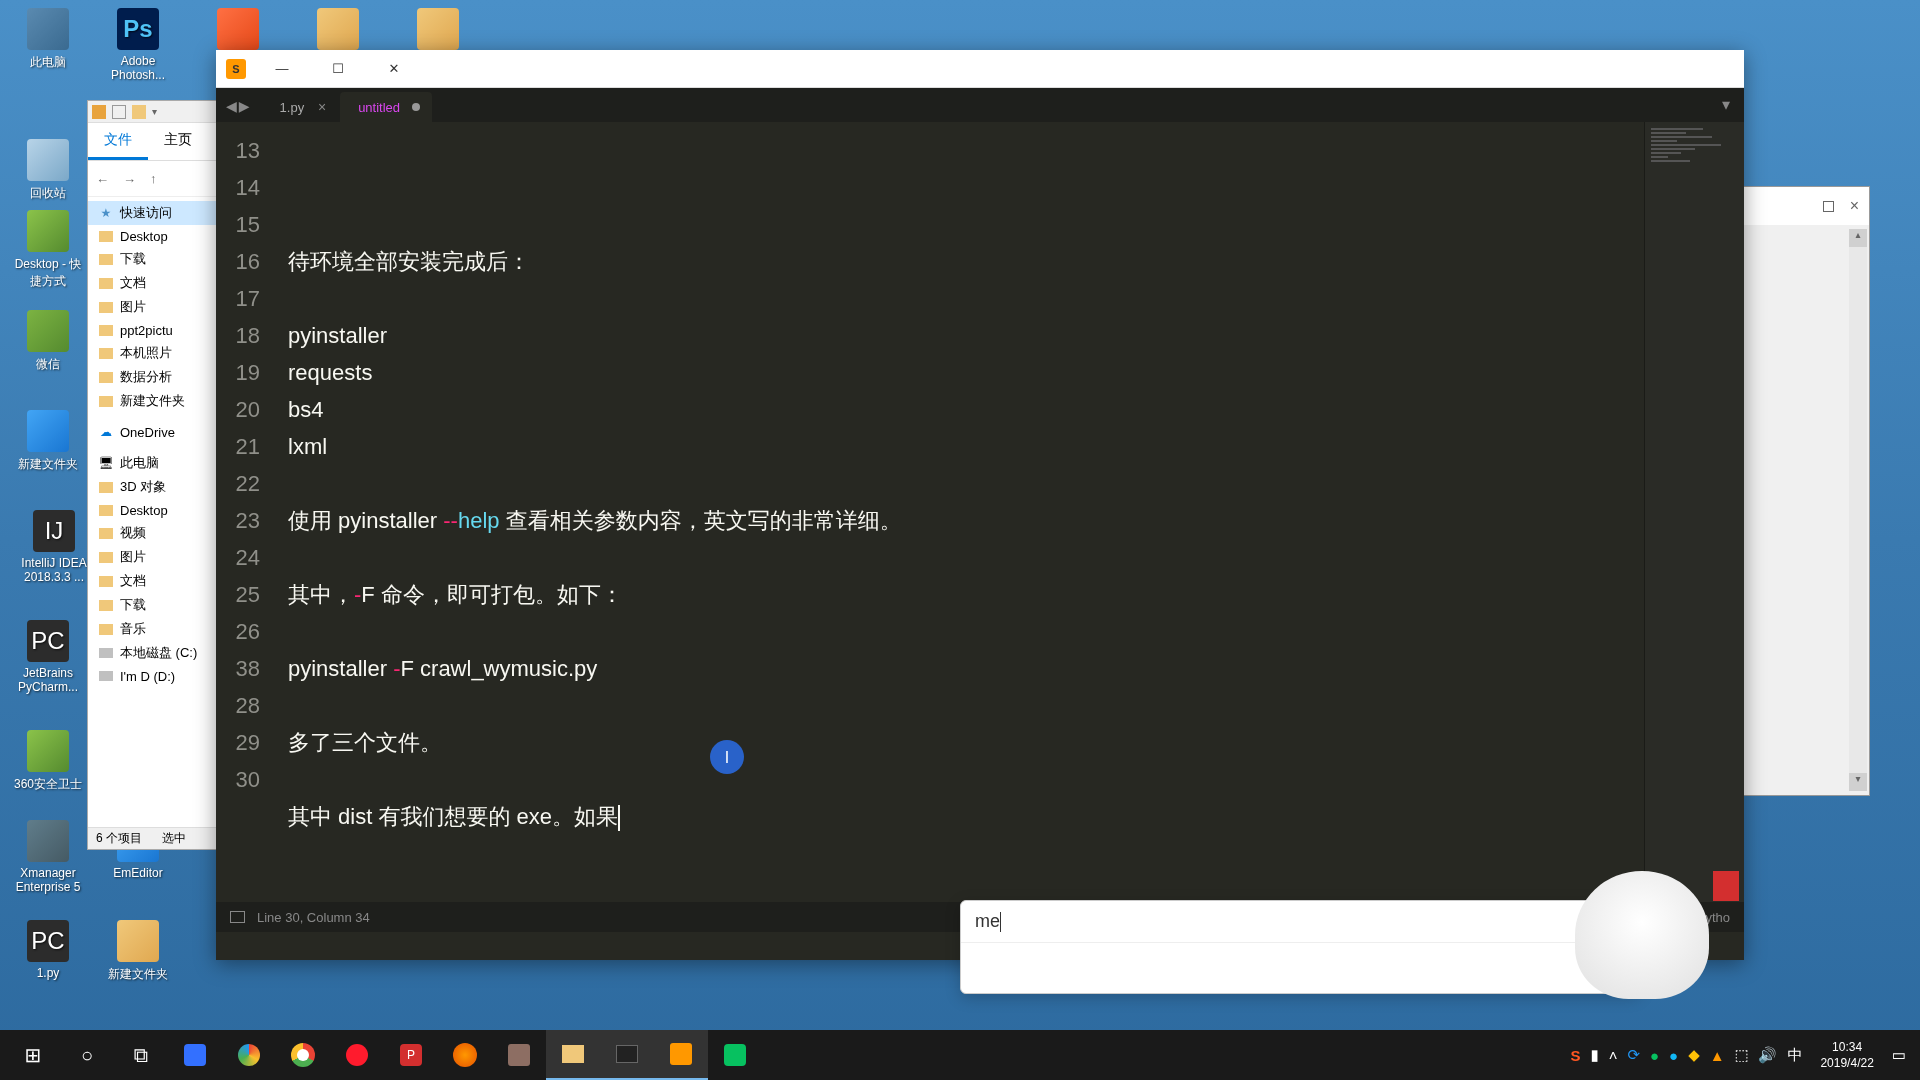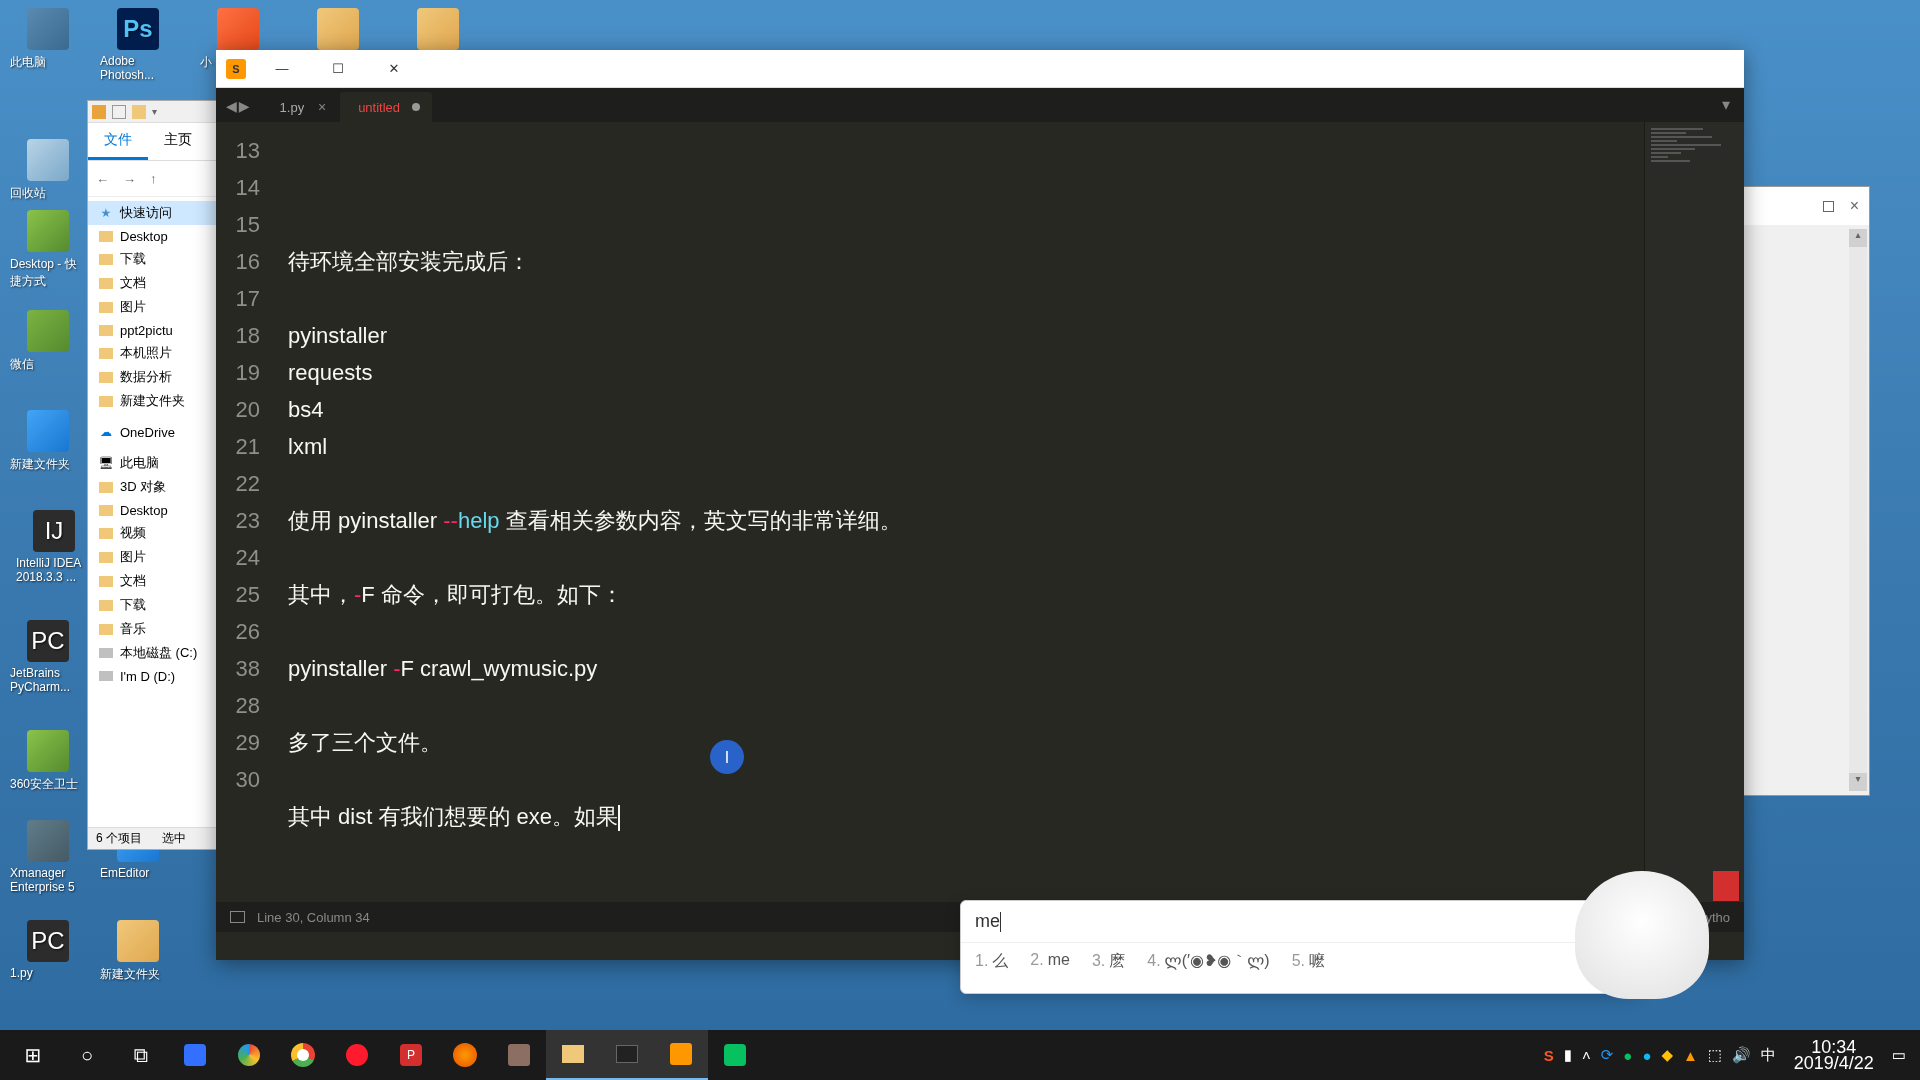--- a/index.html
+++ b/index.html
@@ -1,20 +1,20 @@
 <!DOCTYPE html>
 <html><head>
 <meta charset="utf-8">
 <style>
 * { margin: 0; padding: 0; box-sizing: border-box; font-family: "Microsoft YaHei", Arial, sans-serif; }
 body { width: 1920px; height: 1080px; overflow: hidden; position: relative; background: linear-gradient(180deg, #4a90c8 0%, #3a7ab0 50%, #2d6a9f 100%); }
 
 
 .desktop { position: absolute; top: 0; left: 0; width: 100%; height: 100%; }
-.desktop-icon { position: absolute; width: 76px; color: white; font-size: 12px; text-shadow: 1px 1px 2px rgba(0,0,0,0.7); cursor: pointer; }
+.desktop-icon { position: absolute; width: 76px; text-align: center; color: white; font-size: 12px; text-shadow: 1px 1px 2px rgba(0,0,0,0.7); cursor: pointer; }
 .desktop-icon .icon-img { width: 42px; height: 42px; margin: 0 auto 4px; border-radius: 4px; display: flex; align-items: center; justify-content: center; font-size: 24px; }
 .icon-recycle { background: linear-gradient(135deg, #b8d4e8, #7ba8c8); }
 .icon-pc { background: linear-gradient(135deg, #5a8ab0, #3a6a90); }
 .icon-ps { background: #001d4d; color: #4fc3f7; font-weight: bold; font-size: 14px; }
 .icon-generic { background: linear-gradient(135deg, #f0c87a, #e0a850); }
 .icon-green { background: linear-gradient(135deg, #8bc34a, #558b2f); border-radius: 50%; }
 .icon-blue { background: linear-gradient(135deg, #42a5f5, #1976d2); }
 .icon-wechat { background: linear-gradient(135deg, #7cb342, #558b2f); border-radius: 8px; }
 .icon-dark { background: #2c2c2c; color: white; font-size: 12px; }
 .icon-pc2 { background: linear-gradient(135deg, #607d8b, #455a64); }
@@ -47,21 +47,21 @@
 .sublime-titlebar .app-icon { width: 20px; height: 20px; background: #ff9800; border-radius: 3px; margin-right: 8px; display: flex; align-items: center; justify-content: center; color: #333; font-size: 11px; font-weight: bold; }
 .sublime-titlebar .title { font-size: 13px; color: #333; flex: 1; }
 .win-controls { display: flex; gap: 0; }
 .win-btn { width: 56px; height: 38px; display: flex; align-items: center; justify-content: center; color: #333; font-size: 13px; }
 .sublime-menu { height: 28px; background: white; display: flex; align-items: center; padding: 0 8px; font-size: 13px; color: #333; border-bottom: 1px solid #ddd; }
 .sublime-menu span { padding: 0 10px; }
 .sublime-tabs { height: 34px; background: #1e1f1c; display: flex; align-items: flex-end; padding: 0 10px; position: relative; }
 .nav-arrows { display: flex; gap: 2px; margin-right: 12px; padding-bottom: 8px; }
 .nav-arrows span { color: #888; font-size: 14px; }
 .tab { height: 30px; padding: 0 32px 0 18px; display: flex; align-items: center; font-size: 13px; color: #aaa; position: relative; border-radius: 4px 4px 0 0; margin-right: 4px; }
-.tab.active { background: #272822; color: #ef4444; }
+.tab.active { background: #272822; color: #d946ef; }
 .tab .close-x { position: absolute; right: 10px; color: #888; font-size: 14px; }
 .tab .dirty { position: absolute; right: 12px; width: 8px; height: 8px; border-radius: 50%; background: #999; }
 .tab-dropdown { position: absolute; right: 14px; bottom: 8px; color: #888; }
 .editor-area { display: flex; height: calc(100% - 130px); }
 .gutter { width: 58px; background: #272822; color: #90908a; font-family: Consolas, monospace; font-size: 22px; text-align: right; padding: 10px 14px 0 0; line-height: 37px; }
 .code { flex: 1; background: #272822; color: #f8f8f2; font-family: Consolas, monospace; font-size: 22px; padding: 10px 0 0 14px; line-height: 37px; position: relative; white-space: pre; }
 .code .hl-flag { color: #f92672; }
 .code .hl-param { color: #66d9ef; }
 .code .cursor-mark { position: absolute; width: 34px; height: 34px; border-radius: 50%; background: #2962c9; left: 436px; top: 618px; display: flex; align-items: center; justify-content: center; color: #fff; }
 .code .text-cursor { display: inline-block; width: 2px; height: 26px; background: #f8f8f2; vertical-align: middle; }
@@ -90,21 +90,21 @@
 .right-pane .scrollbar .up, .right-pane .scrollbar .down { height: 18px; background: #d0d0d0; text-align: center; font-size: 10px; color: #666; }
 .right-pane .scrollbar .down { position: absolute; bottom: 0; width: 100%; }
 
 
 .taskbar { position: absolute; bottom: 0; left: 0; right: 0; height: 50px; background: #1a1a1a; display: flex; align-items: center; padding: 0 6px; }
 .taskbar .tb-icon { width: 54px; height: 50px; display: flex; align-items: center; justify-content: center; color: #fff; font-size: 20px; }
 .taskbar .tb-icon.active { border-bottom: 2px solid #76b9ed; background: #333; }
 .taskbar .spacer { flex: 1; }
 .tray { display: flex; align-items: center; gap: 10px; padding-right: 8px; color: #fff; font-size: 14px; }
 .tray .tray-icon { font-size: 15px; }
-.tray .clock { text-align: center; font-size: 18px; line-height: 16px; padding: 0 8px; }
+.tray .clock { text-align: center; font-size: 12px; line-height: 16px; padding: 0 8px; }
 .tb-win { color: #fff; }
 .tb-chrome { width: 24px; height: 24px; border-radius: 50%; background: conic-gradient(#ea4335 0 120deg, #4caf50 120deg 240deg, #fbc02d 240deg 360deg); position: relative; }
 .tb-chrome::after { content: ''; position: absolute; inset: 6px; background: #fff; border-radius: 50%; }
 .tb-firefox { width: 24px; height: 24px; border-radius: 50%; background: radial-gradient(circle, #ff9800, #e65100); }
 </style>
 </head>
 <body>
 
 <div class="desktop">
 
@@ -411,27 +411,20 @@
       <span>Line 30, Column 34</span>
     </div>
     <span>Pytho</span>
   </div>
 </div>
 
 <div class="ime">
   <div class="ime-input">
     <span>me</span><span class="cur"></span>
   </div>
-  <div class="ime-cands" id="ime-cands">
-      <span class="cand"><span class="num">1.</span>么</span>
-      <span class="cand"><span class="num">2.</span>me</span>
-      <span class="cand"><span class="num">3.</span>麽</span>
-      <span class="cand"><span class="num">4.</span>ლ(′◉❥◉｀ლ)</span>
-      <span class="cand"><span class="num">5.</span>嚒</span>
-    </div>
   <div class="ime-nav">
     <span>◀</span>
     <span>▶</span>
     <span>▾</span>
   </div>
   <div class="ime-mascot"></div>
   <div class="ime-flag"></div>
 </div>
 
 <div class="taskbar">

